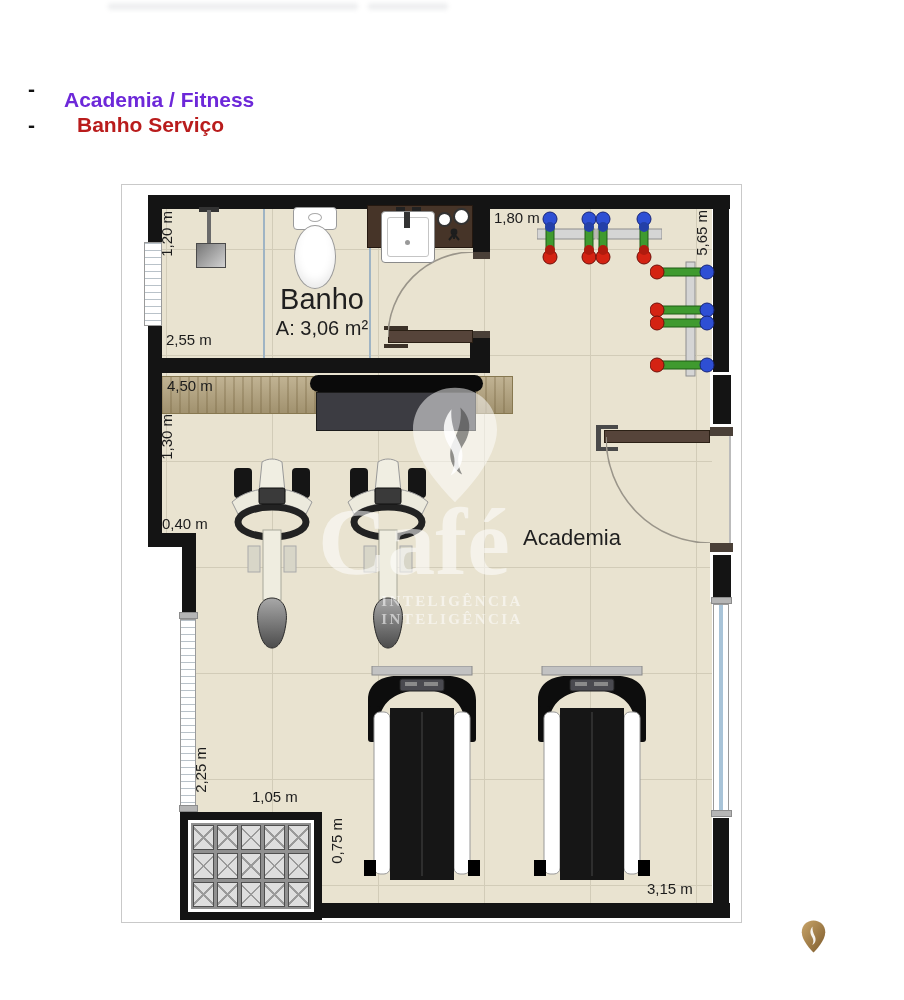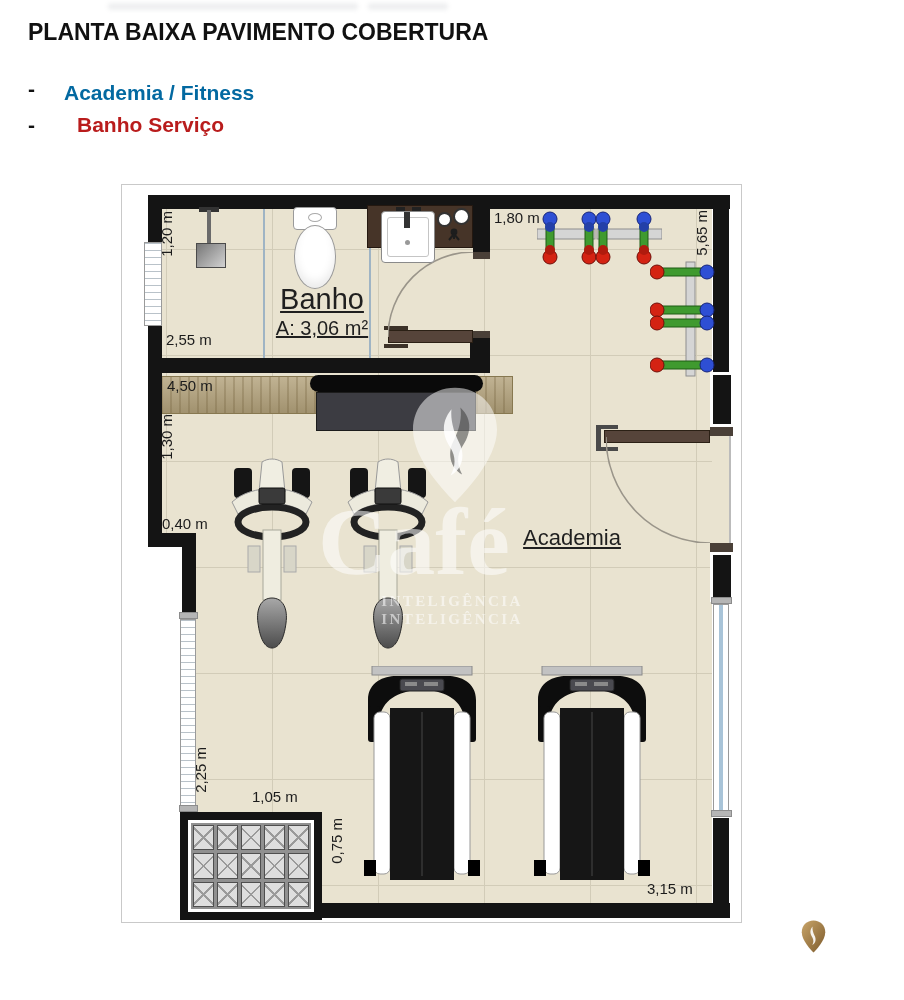--- a/index.html
+++ b/index.html
@@ -5,21 +5,21 @@
   html,body{margin:0;padding:0;background:#fff;}
   .page{position:relative;width:904px;height:1000px;background:#fff;overflow:hidden;
         font-family:"Liberation Sans",sans-serif;}
   .abs{position:absolute;}
   .wall{position:absolute;background:#141414;z-index:4;}
   .jamb{position:absolute;background:#4a4038;z-index:5;}
   .pillar{position:absolute;background:#141414;border:3px solid #fff;box-sizing:border-box;z-index:4;}
   .dim{position:absolute;font:15px/1.05 "Liberation Sans",sans-serif;color:#1c1c1c;
        white-space:nowrap;z-index:7;}
   .dim.v{writing-mode:vertical-rl;transform:rotate(180deg);}
-  .room-name{position:absolute;text-align:center;color:#1f1f1f;z-index:7;text-decoration:underline;}
+  .room-name{position:absolute;text-align:center;color:#1f1f1f;z-index:7;}
   .smudge{position:absolute;background:#8a8f98;opacity:.14;filter:blur(2px);border-radius:3px;z-index:0;}
   .frame{position:absolute;left:121px;top:184px;width:619px;height:737px;
          border:1px solid #c9c9c9;background:#fff;z-index:0;}
   .floor{position:absolute;left:162px;top:207px;width:550px;height:696px;z-index:1;
          background-color:#e9e3d0;
          background-image:linear-gradient(to right,#d2ccb8 1px,transparent 1px),
                           linear-gradient(to bottom,#d2ccb8 1px,transparent 1px);
          background-size:106px 106px;background-position:4px 42px;}
   .floorpatch{position:absolute;background:#e9e3d0;z-index:1;}
   .cover{position:absolute;background:#fff;z-index:2;}
@@ -56,23 +56,22 @@
   svg{display:block;}
 </style>
 </head>
 <body>
 
 <div class="page">
 
   <div class="smudge" style="left:108px;top:3px;width:250px;height:7px;"></div>
   <div class="smudge" style="left:368px;top:3px;width:80px;height:7px;"></div>
 
-  <div class="abs" style="left:28px;top:20px;font:bold 23px/1.1 'Liberation Sans',sans-serif;color:#111;">PLANTA BAIXA PAVIMENTO COBERTURA</div>
   <div class="abs" style="left:28px;top:77px;font:bold 21px/1.1 'Liberation Sans',sans-serif;color:#111;">-</div>
-  <div class="abs" style="left:64px;top:81px;font:bold 21px/1.1 'Liberation Sans',sans-serif;color:#0369a1;">Academia / Fitness</div>
+  <div class="abs" style="left:64px;top:88px;font:bold 21px/1.1 'Liberation Sans',sans-serif;color:#6d28d9;">Academia / Fitness</div>
   <div class="abs" style="left:28px;top:113px;font:bold 21px/1.1 'Liberation Sans',sans-serif;color:#111;">-</div>
   <div class="abs" style="left:77px;top:113px;font:bold 21px/1.1 'Liberation Sans',sans-serif;color:#b91c1c;">Banho Serviço</div>
 
   <div class="frame"></div>
   <div class="floor"></div>
   <div class="floorpatch" style="left:712px;top:436px;width:17px;height:107px;border-right:2px solid #bbb;"></div>
   <div class="cover" style="left:122px;top:547px;width:60px;height:373px;"></div>
 
   <div class="wood"></div>
   <div class="tv-lid"></div>

